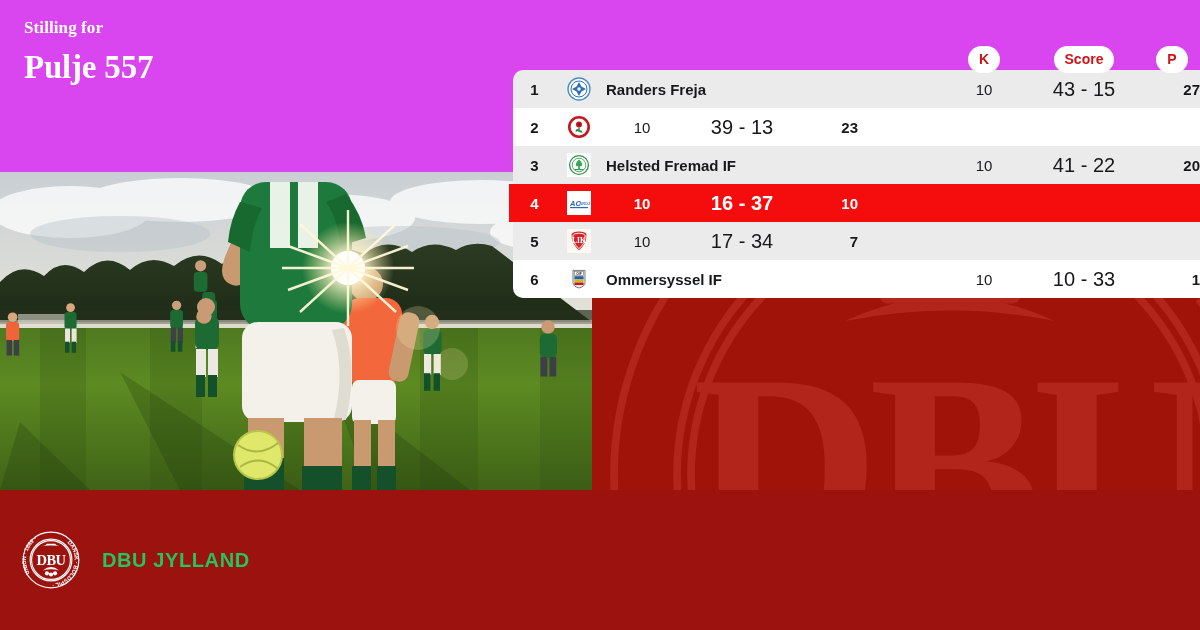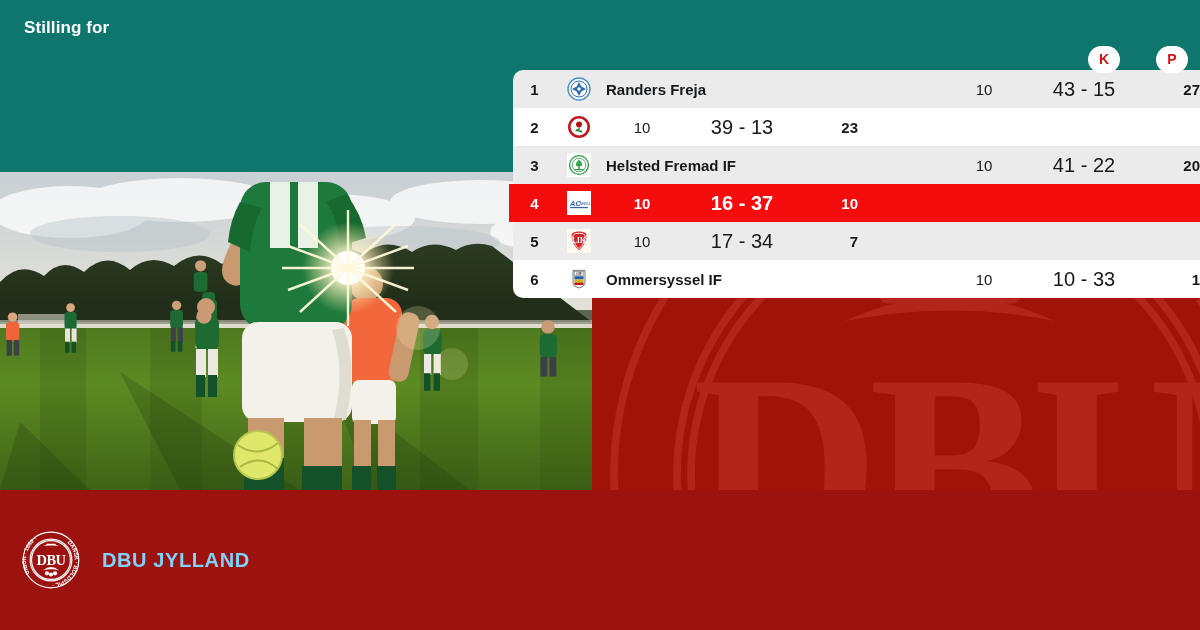--- a/index.html
+++ b/index.html
@@ -19,22 +19,23 @@
     opacity:1;
     pointer-events:none;
   }
   .watermark svg { width:100%; height:100%; display:block; }
 
   
   .header-band {
     position:absolute;
     left:0; top:0;
     width:1200px; height:172px;
-    background:#0f766e;
+    background:#d946ef;
     z-index:2;
+    font-family:Liberation Serif, serif;
   }
   .header-inner { padding:18px 0 0 24px; width:560px; }
   .kicker {
     font-size:17px; font-weight:bold; color:#ffffff;
     letter-spacing:.1px; line-height:1.2;
   }
   .headline {
     margin-top:9px;
     font-size:33px; font-weight:bold; color:#ffffff;
     line-height:1.26; letter-spacing:-.2px;
@@ -107,21 +108,21 @@
     position:absolute; left:0; bottom:0;
     width:1200px; height:140px;
     background:#9c120f;
     display:flex; align-items:center;
     padding-left:22px;
     z-index:8;
   }
   .dbu-logo { width:58px; height:58px; flex:none; }
   .dbu-text {
     margin-left:22px;
-    color:#7dd3fc; font-size:20px; font-weight:bold;
+    color:#22c55e; font-size:20px; font-weight:bold;
     letter-spacing:.6px;
   }
 </style>
 </head>
 <body>
 
 <div class="watermark">
   <svg viewBox="0 0 200 200" aria-hidden="true">
     <g fill="none" stroke="#b2251b" stroke-width="2.2">
       <circle cx="100" cy="100" r="96"></circle>
@@ -326,30 +327,34 @@
       <circle cx="70" cy="60" r="22" fill="#fff0b4" opacity=".22"></circle>
       <circle cx="104" cy="96" r="16" fill="#fff0b4" opacity=".18"></circle>
     </g>
   </svg>
 </div>
 
 <div class="header-band">
   <div class="header-inner">
     <div class="kicker">Stilling for</div>
     <div class="headline">
+      <div>Pulje 557</div>
     </div>
   </div>
 </div>
 
 <div class="pills">
   <div class="pill-sp-a"></div>
   <div class="pill-sp-b"></div>
   <div class="pill-sp-c"></div>
   <div class="pill-box k">
     <span class="pill">K</span>
+  </div>
+  <div class="pill-box sc">
+    <span class="pill">Score</span>
   </div>
   <div class="pill-box p">
     <span class="pill">P</span>
   </div>
 </div>
 
 <div class="table-wrap">
 
   <div class="srow odd">
     <div class="c-pos">1</div>

